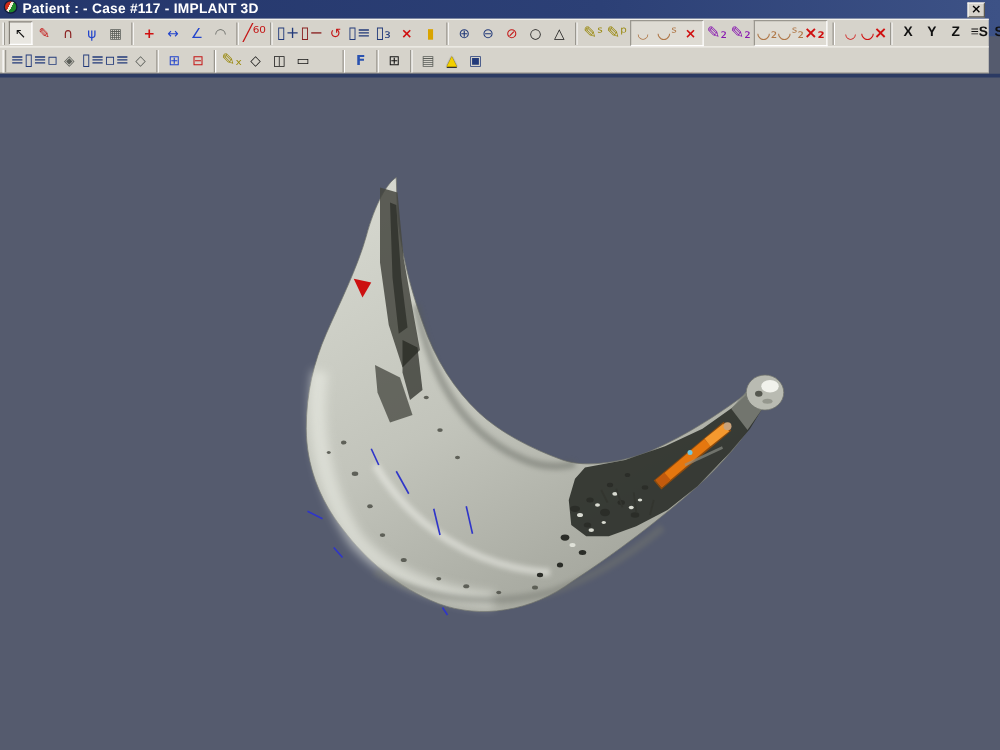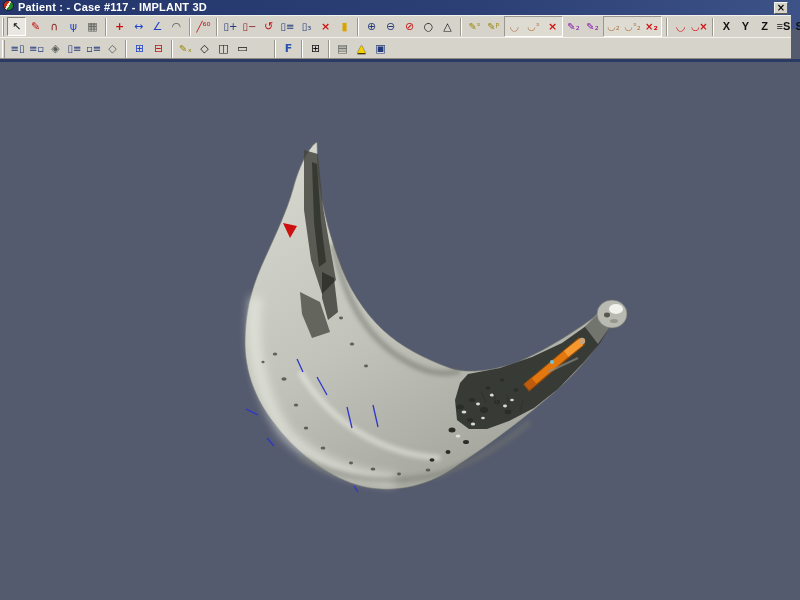--- a/index.html
+++ b/index.html
@@ -28,21 +28,21 @@
   .grip { width:3px; height:18px; margin:0 3px 0 1px;
     border-left:1px solid #ffffff; border-right:1px solid #9a978f; background:#d6d3cb; }
   .sep { width:2px; height:18px; margin:0 3px;
     border-left:1px solid #9a978f; border-right:1px solid #ffffff; }
   .tb { width:19px; height:19px; display:flex; align-items:center; justify-content:center;
     font-family:"DejaVu Sans", sans-serif; font-size:11px; line-height:19px; color:#222;
     border:1px solid transparent; flex:0 0 auto; cursor:default; white-space:nowrap; }
   .tb.pressed { border-color:#848078 #ffffff #ffffff #848078; background:#e9e7e1; }
   .tb-group { display:flex; border:1px solid; border-color:#9a978f #ffffff #ffffff #9a978f;
     background:#dedbd3; height:21px; align-items:center; margin:0 1px; }
-  .sm { font-size:10px; }
+  .sm { font-size:13px; }
   .c-red    { color:#c41414; }
   .c-redb   { color:#d01010; font-weight:bold; }
   .c-maroon { color:#8a2020; }
   .c-blue   { color:#2244cc; }
   .c-navy   { color:#223a7a; }
   .c-gray   { color:#5a5d58; }
   .c-gold   { color:#d9a400; }
   .c-olive  { color:#9a8a10; }
   .c-purple { color:#8818b0; }
   .c-tan    { color:#b07848; }

